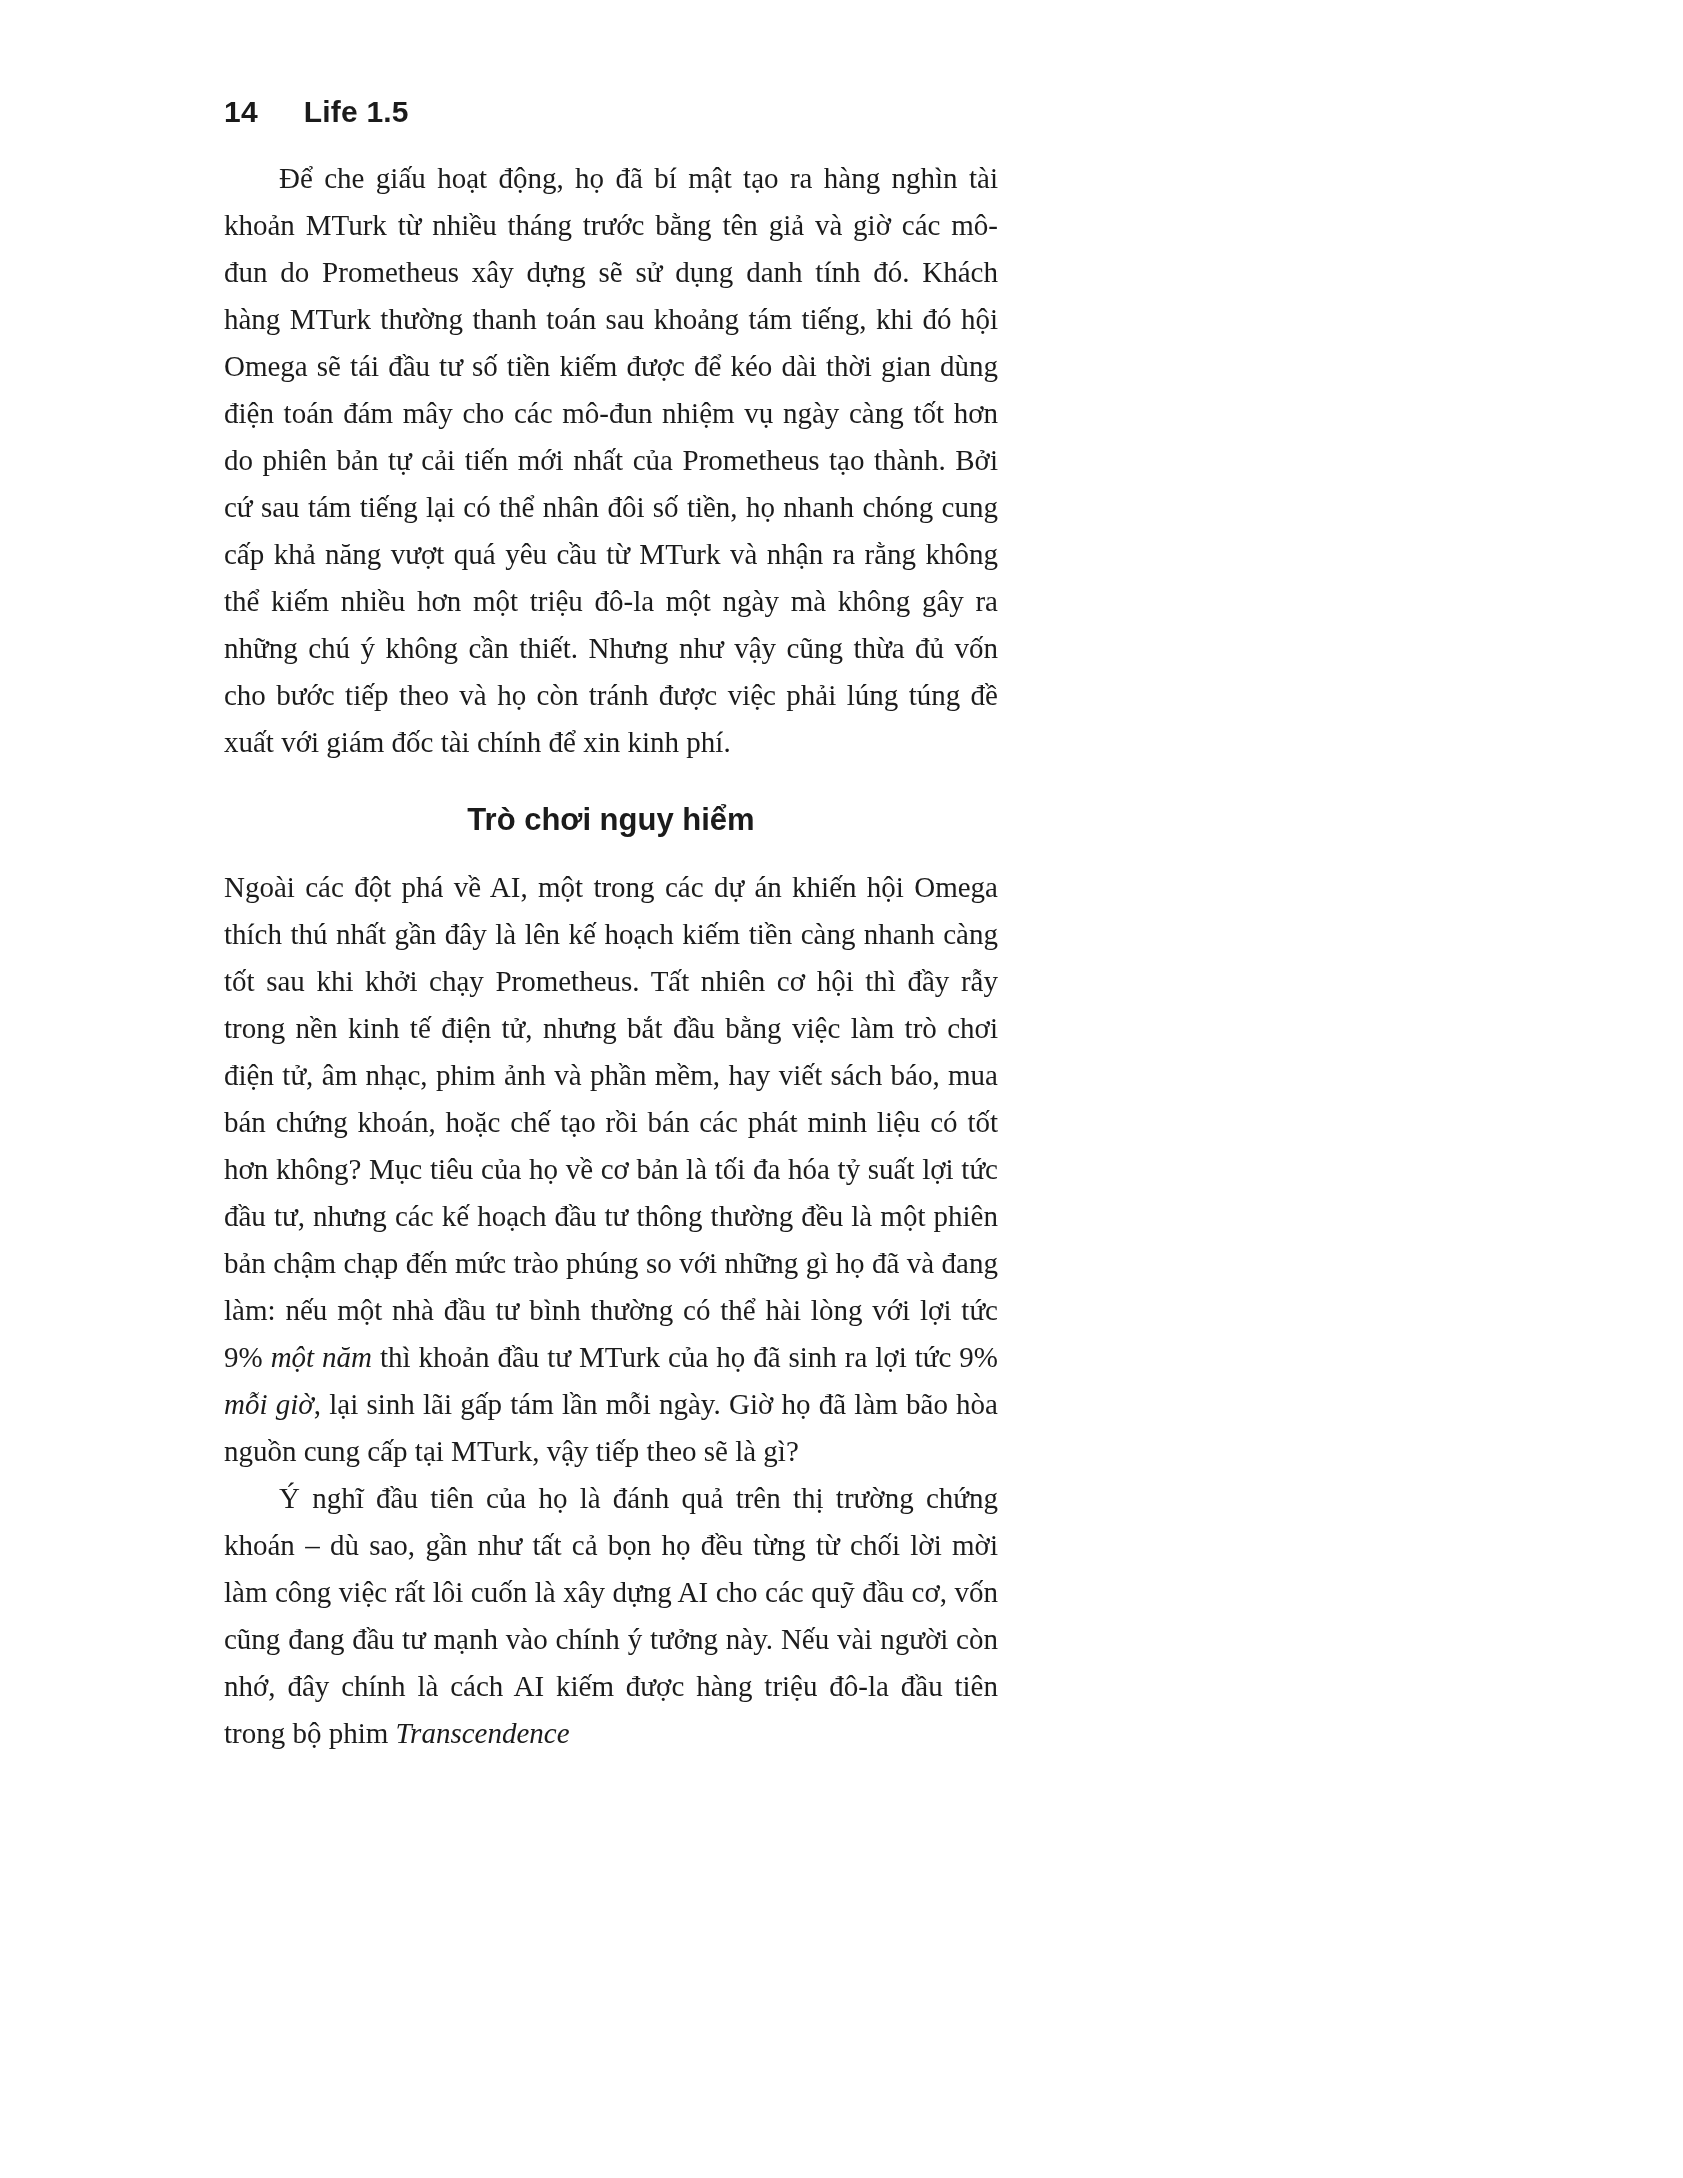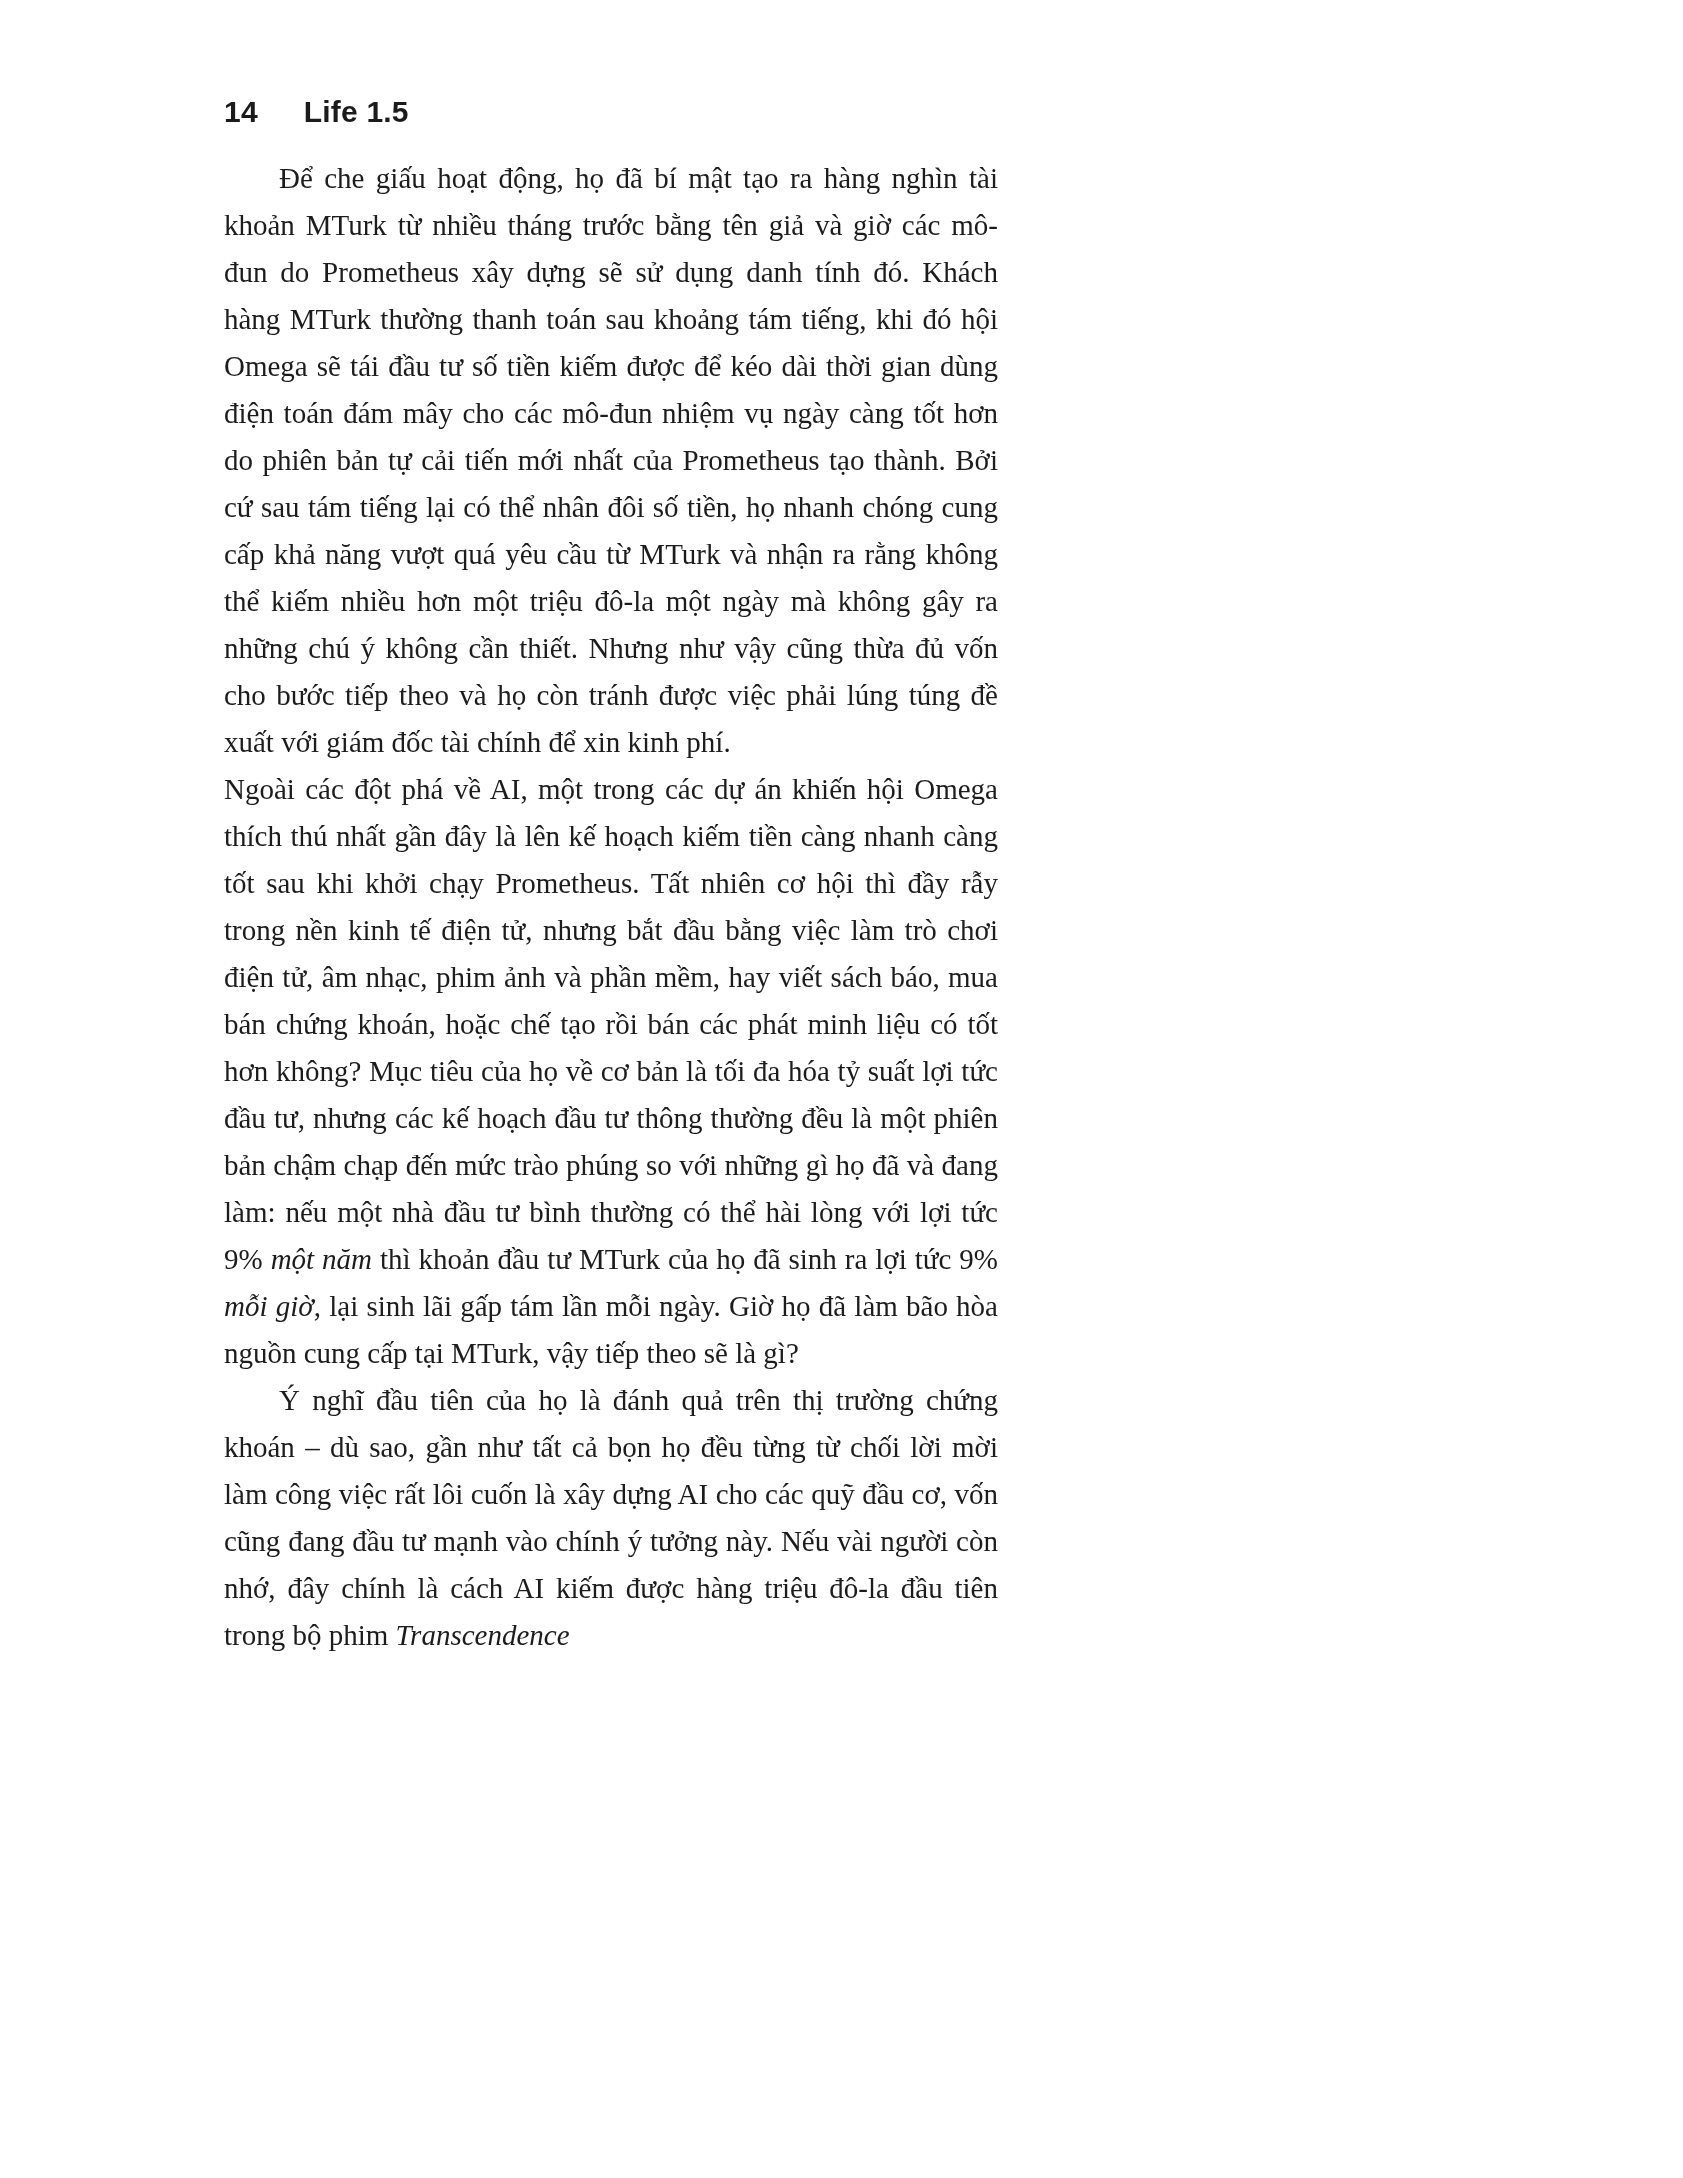--- a/index.html
+++ b/index.html
@@ -61,18 +61,19 @@
 </head>
 <body>
 
 <div class="page">
   <div class="content">
     <header class="running-head">
       <span class="page-num">14</span><span class="book-title">Life 1.5</span>
     </header>
     <main class="body-text" id="content-blocks">
         <p class="paragraph indent"><span>Để che giấu hoạt động, họ đã bí mật tạo ra hàng nghìn tài khoản MTurk từ nhiều tháng trước bằng tên giả và giờ các mô-đun do Prometheus xây dựng sẽ sử dụng danh tính đó. Khách hàng MTurk thường thanh toán sau khoảng tám tiếng, khi đó hội Omega sẽ tái đầu tư số tiền kiếm được để kéo dài thời gian dùng điện toán đám mây cho các mô-đun nhiệm vụ ngày càng tốt hơn do phiên bản tự cải tiến mới nhất của Prometheus tạo thành. Bởi cứ sau tám tiếng lại có thể nhân đôi số tiền, họ nhanh chóng cung cấp khả năng vượt quá yêu cầu từ MTurk và nhận ra rằng không thể kiếm nhiều hơn một triệu đô-la một ngày mà không gây ra những chú ý không cần thiết. Nhưng như vậy cũng thừa đủ vốn cho bước tiếp theo và họ còn tránh được việc phải lúng túng đề xuất với giám đốc tài chính để xin kinh phí.</span></p>
+        <h2 class="section-heading">Trò chơi nguy hiểm</h2>
         <p class="paragraph"><span>Ngoài các đột phá về AI, một trong các dự án khiến hội Omega thích thú nhất gần đây là lên kế hoạch kiếm tiền càng nhanh càng tốt sau khi khởi chạy Prometheus. Tất nhiên cơ hội thì đầy rẫy trong nền kinh tế điện tử, nhưng bắt đầu bằng việc làm trò chơi điện tử, âm nhạc, phim ảnh và phần mềm, hay viết sách báo, mua bán chứng khoán, hoặc chế tạo rồi bán các phát minh liệu có tốt hơn không? Mục tiêu của họ về cơ bản là tối đa hóa tỷ suất lợi tức đầu tư, nhưng các kế hoạch đầu tư thông thường đều là một phiên bản chậm chạp đến mức trào phúng so với những gì họ đã và đang làm: nếu một nhà đầu tư bình thường có thể hài lòng với lợi tức 9% </span><span class="em">một năm</span><span> thì khoản đầu tư MTurk của họ đã sinh ra lợi tức 9% </span><span class="em">mỗi giờ</span><span>, lại sinh lãi gấp tám lần mỗi ngày. Giờ họ đã làm bão hòa nguồn cung cấp tại MTurk, vậy tiếp theo sẽ là gì?</span></p>
         <p class="paragraph indent"><span>Ý nghĩ đầu tiên của họ là đánh quả trên thị trường chứng khoán – dù sao, gần như tất cả bọn họ đều từng từ chối lời mời làm công việc rất lôi cuốn là xây dựng AI cho các quỹ đầu cơ, vốn cũng đang đầu tư mạnh vào chính ý tưởng này. Nếu vài người còn nhớ, đây chính là cách AI kiếm được hàng triệu đô-la đầu tiên trong bộ phim </span><span class="em">Transcendence</span></p>
       </main>
   </div>
 </div>
 
 
 </body></html>

